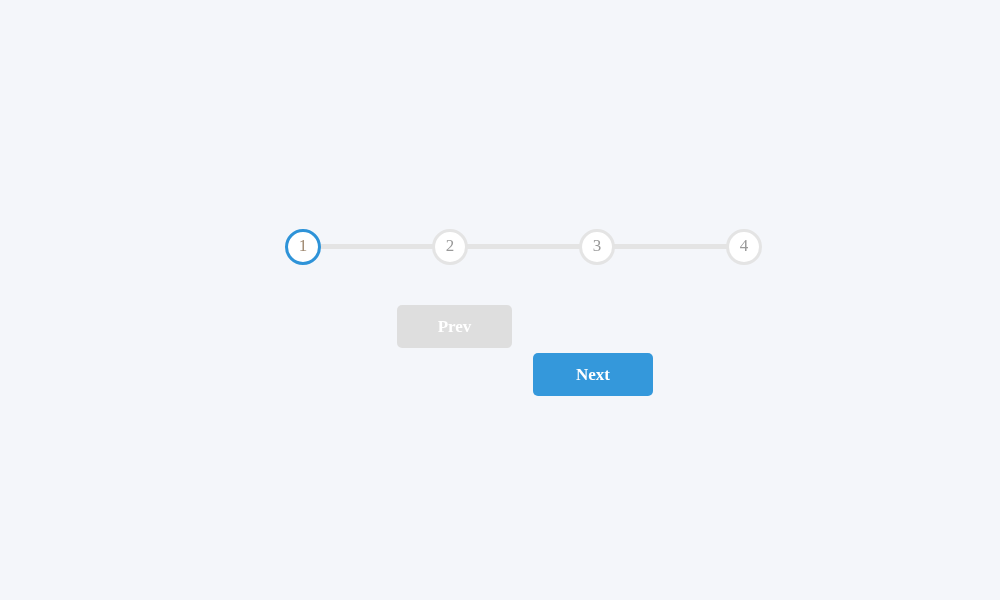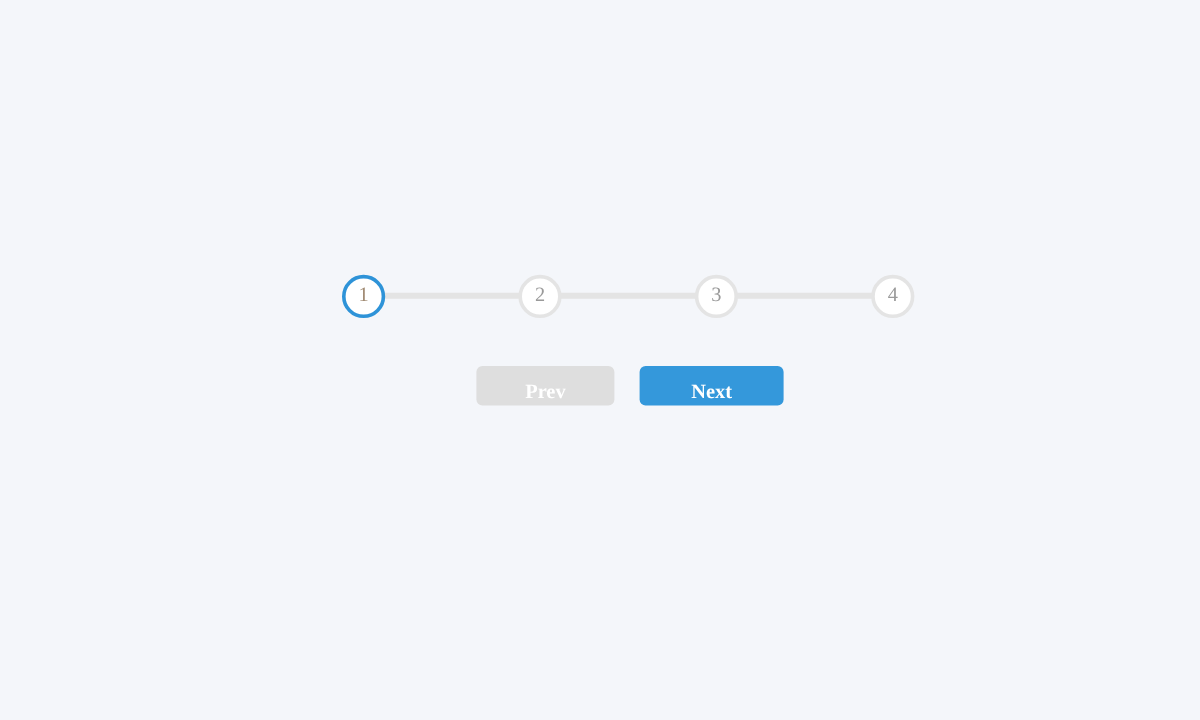--- a/index.html
+++ b/index.html
@@ -91,21 +91,21 @@
     left: 397px;
     top: 305px;
     width: 256px;
     height: 43px;
     display: flex;
     align-items: flex-start;
     justify-content: space-between;
   }
 
   .btn {
-    height: 33px;
+    height: 43px;
     border: none;
     border-radius: 5px;
     font-family: "Liberation Serif", "DejaVu Serif", serif;
     font-weight: bold;
     font-size: 17px;
     color: #ffffff;
     line-height: 43px;
     padding: 0;
     text-align: center;
     cursor: pointer;
@@ -114,20 +114,21 @@
 
   .btn-prev {
     width: 115px;
     background: #dedede;
     cursor: default;
   }
 
   .btn-next {
     width: 120px;
     background: #3498db;
+    margin-top: 48px;
   }
 </style>
 </head>
 <body>
 
 <div id="wizard">
 
   <div class="stepper">
     <div class="step-track">
 

